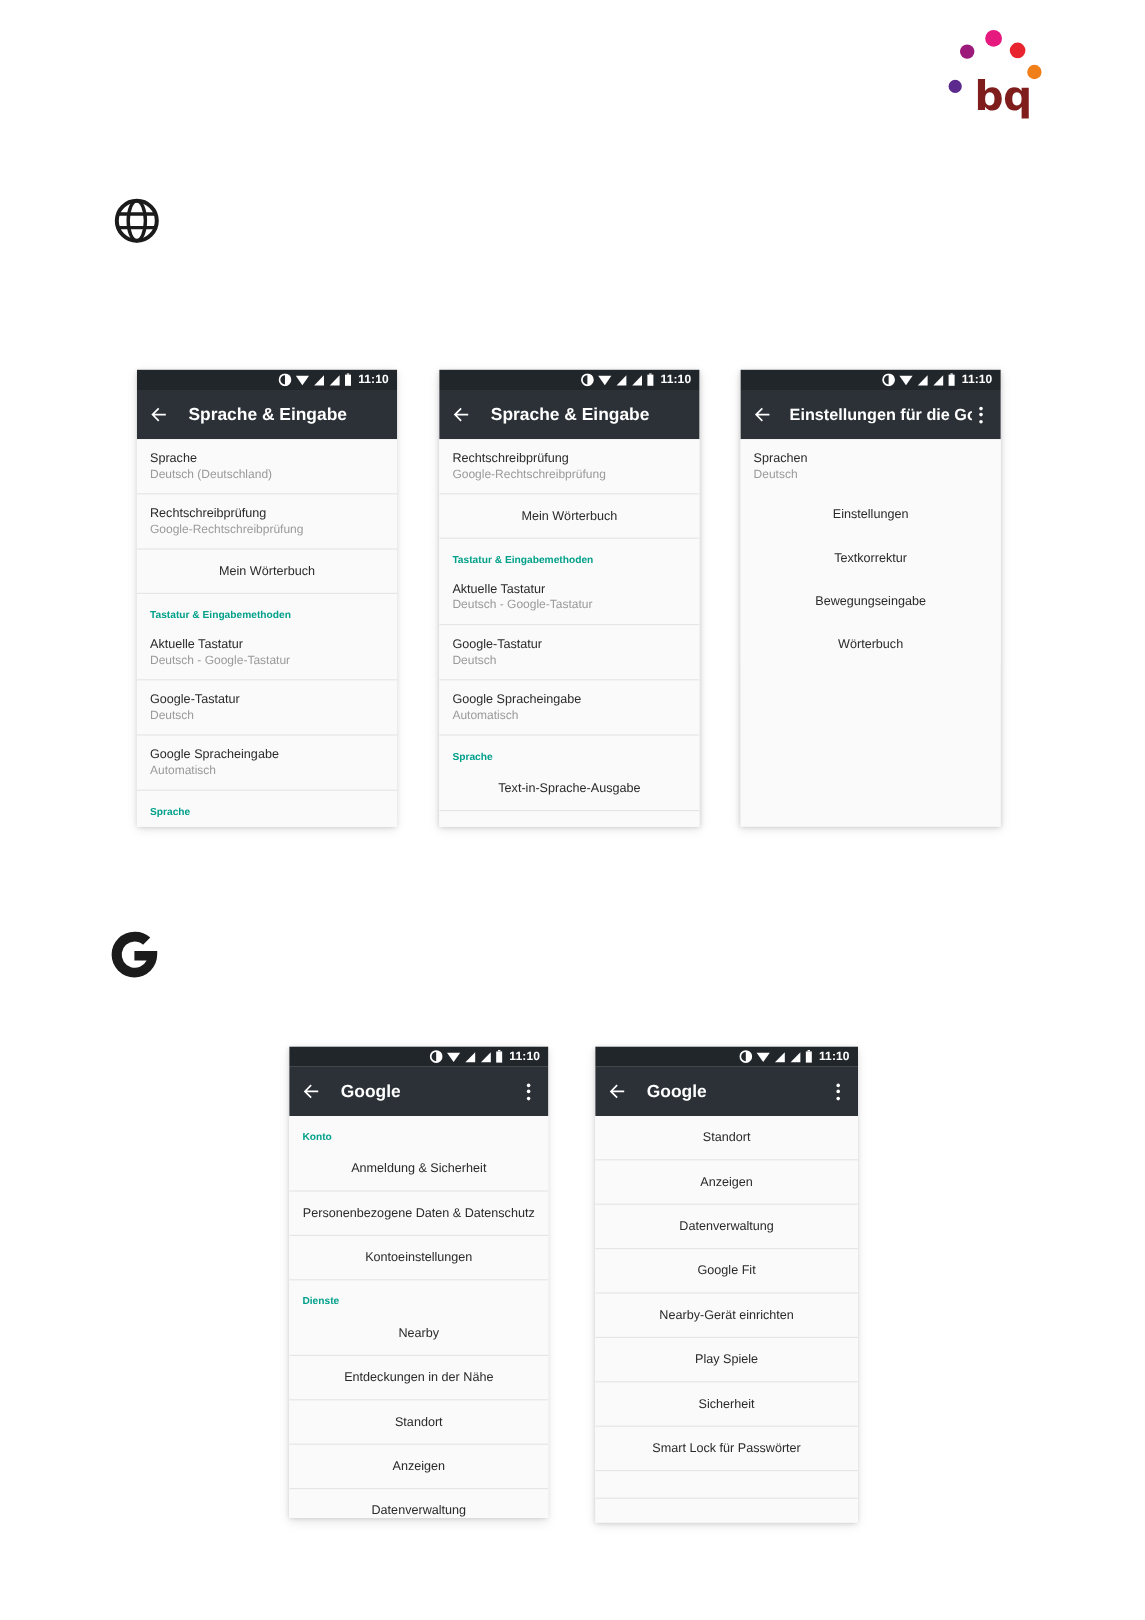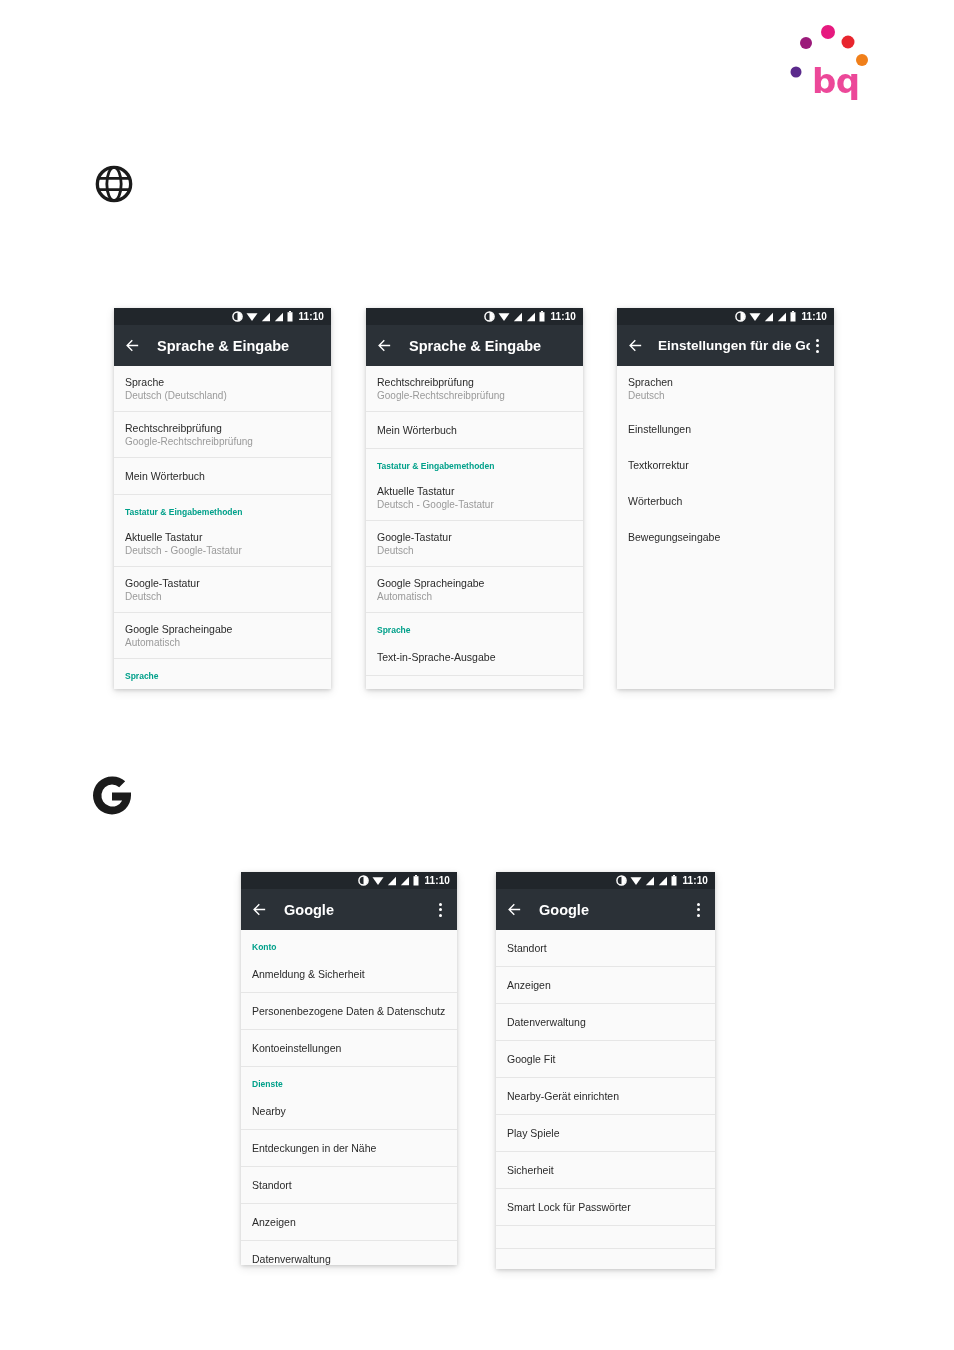--- a/index.html
+++ b/index.html
@@ -23,21 +23,21 @@
     width: 90px;
     height: 80px;
   }
   .bq-logo .wordmark {
     position: absolute;
     left: 22px;
     top: 46px;
     font-family: "DejaVu Sans", sans-serif;
     font-size: 34px;
     font-weight: 600;
-    color: #ec4899;
+    color: #7f1d1d;
     letter-spacing: -0.5px;
     line-height: 1;
   }
 
   
   .glyph-globe {
     position: absolute;
     left: 94px;
     top: 164px;
     width: 40px;
@@ -132,21 +132,21 @@
     color: #9a9a9a;
     line-height: 12px;
     margin-top: 1px;
   }
   .hdr {
     padding: 11px 11px 3px 11px;
     font-size: 8.5px;
     font-weight: 700;
     line-height: 12px;
   }
-  .row-compact { padding: 11px 11px 11px 11px; }
+  .row-compact { padding: 11px 11px 11px 11px; text-align: center; }
 
   
   #phone-1 { left: 114px; top: 308px; width: 217px; height: 381px; }
   #phone-2 { left: 366px; top: 308px; width: 217px; height: 381px; }
   #phone-3 { left: 617px; top: 308px; width: 217px; height: 381px; }
   #phone-4 { left: 241px; top: 872px; width: 216px; height: 393px; }
   #phone-5 { left: 496px; top: 872px; width: 219px; height: 397px; }
 
   #phone-3 .appbar .title { font-size: 13.5px; margin-left: 14px; }
 </style>
@@ -327,24 +327,24 @@
         <div class="t">Sprachen</div>
         <div class="s">Deutsch</div>
       </div>
       <div class="row nb row-compact">
         <div class="t">Einstellungen</div>
       </div>
       <div class="row nb row-compact">
         <div class="t">Textkorrektur</div>
       </div>
       <div class="row nb row-compact">
+        <div class="t">Bewegungseingabe</div>
+      </div>
+      <div class="row nb row-compact">
         <div class="t">Wörterbuch</div>
-      </div>
-      <div class="row nb row-compact">
-        <div class="t">Bewegungseingabe</div>
       </div>
     </div>
   </div>
 <div class="phone" id="phone-4">
     <div class="statusbar">
       <svg class="sb-ic" width="11" height="11" viewBox="0 0 12 12">
         <circle cx="6" cy="6" r="5" fill="none" stroke="#fff" stroke-width="1.6"></circle>
         <path d="M6 1.2 A4.8 4.8 0 0 1 6 10.8 Z" fill="#fff"></path>
       </svg>
       <svg class="sb-ic" width="12" height="11" viewBox="0 0 12 11">

